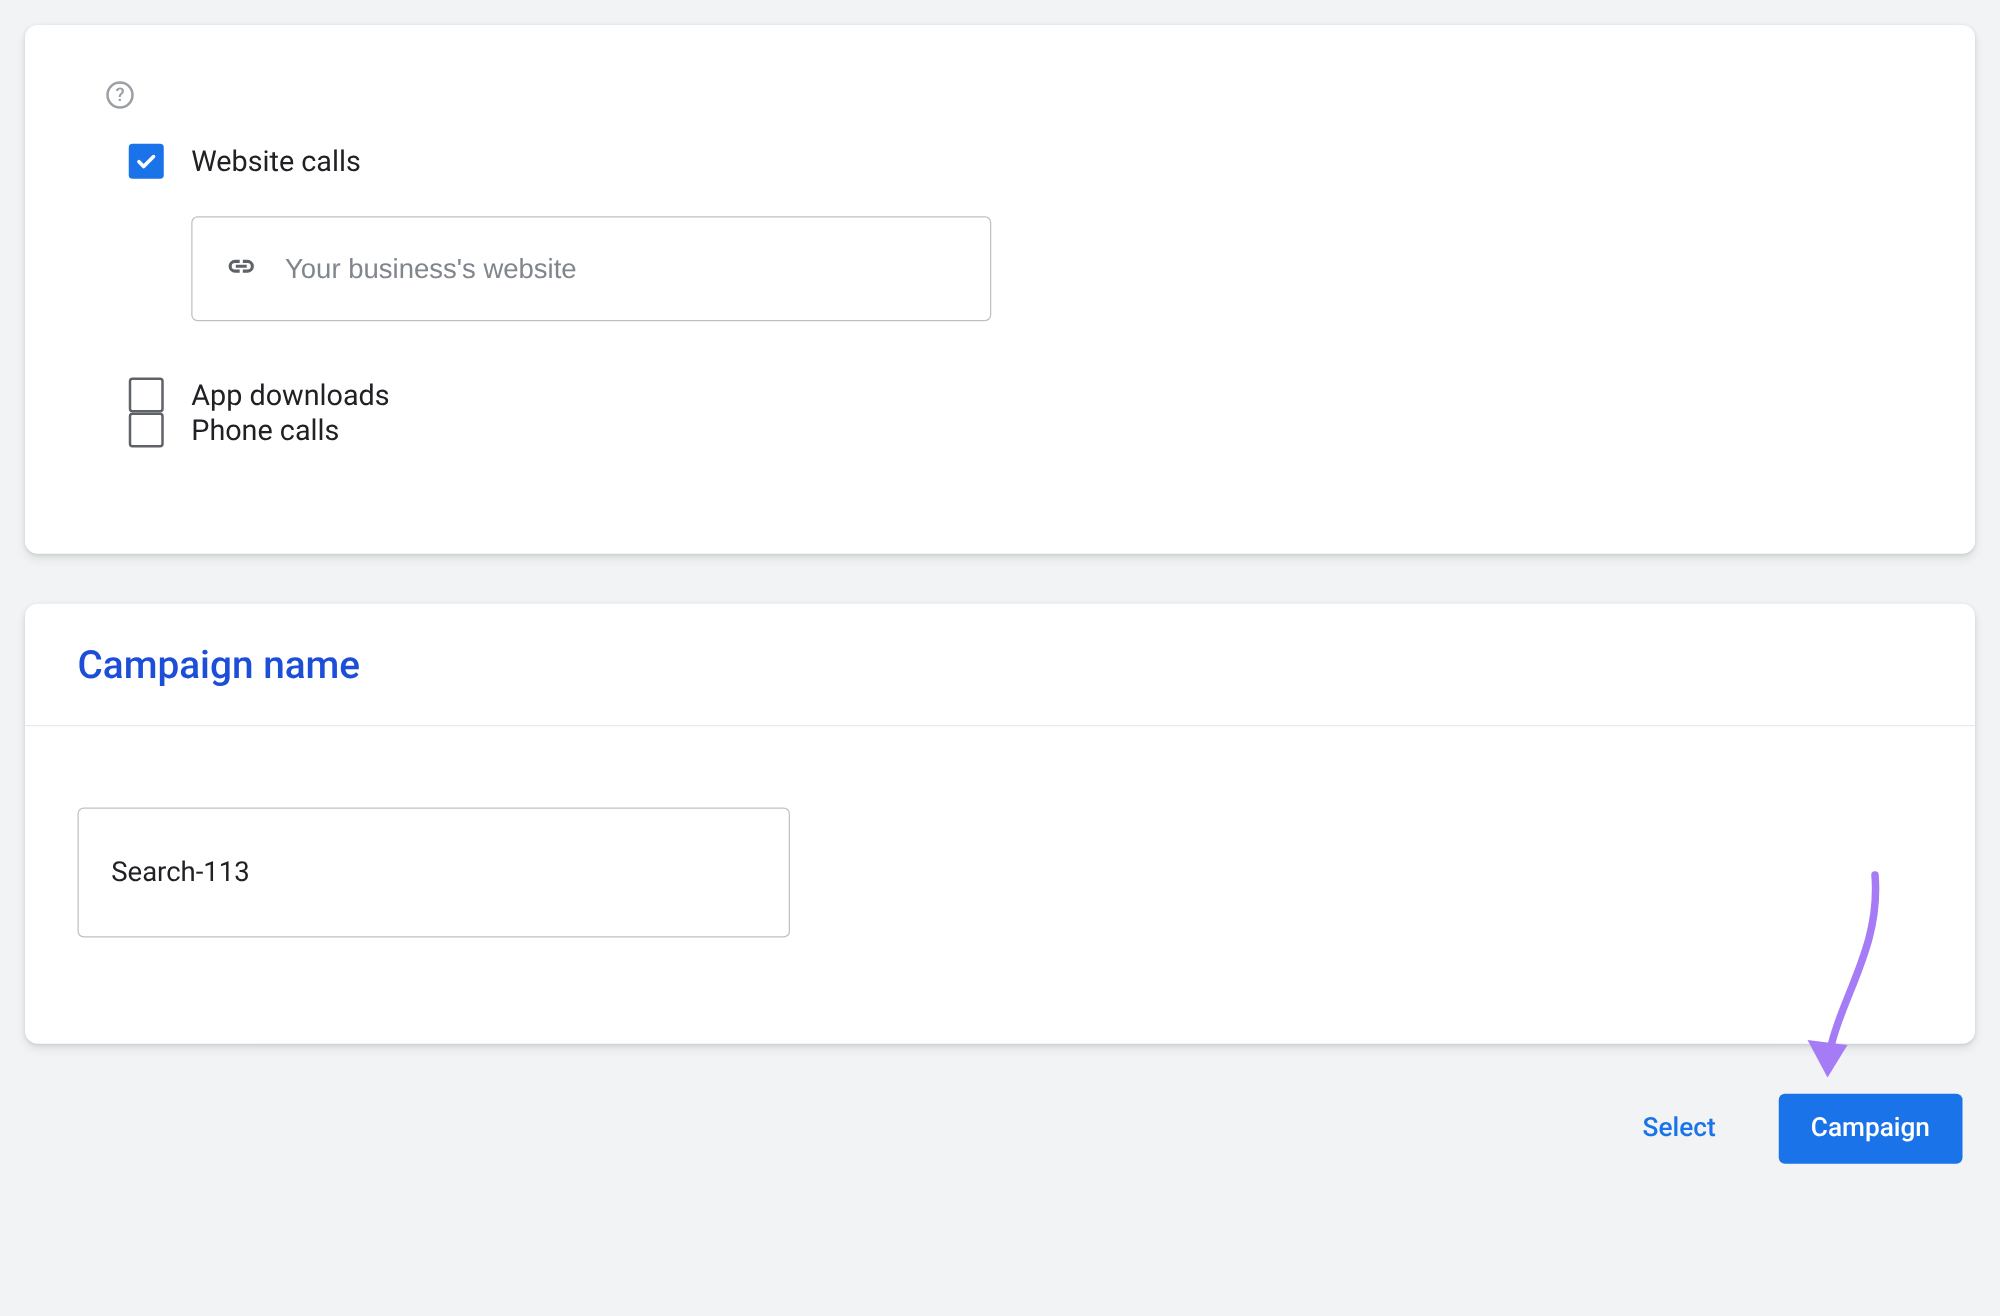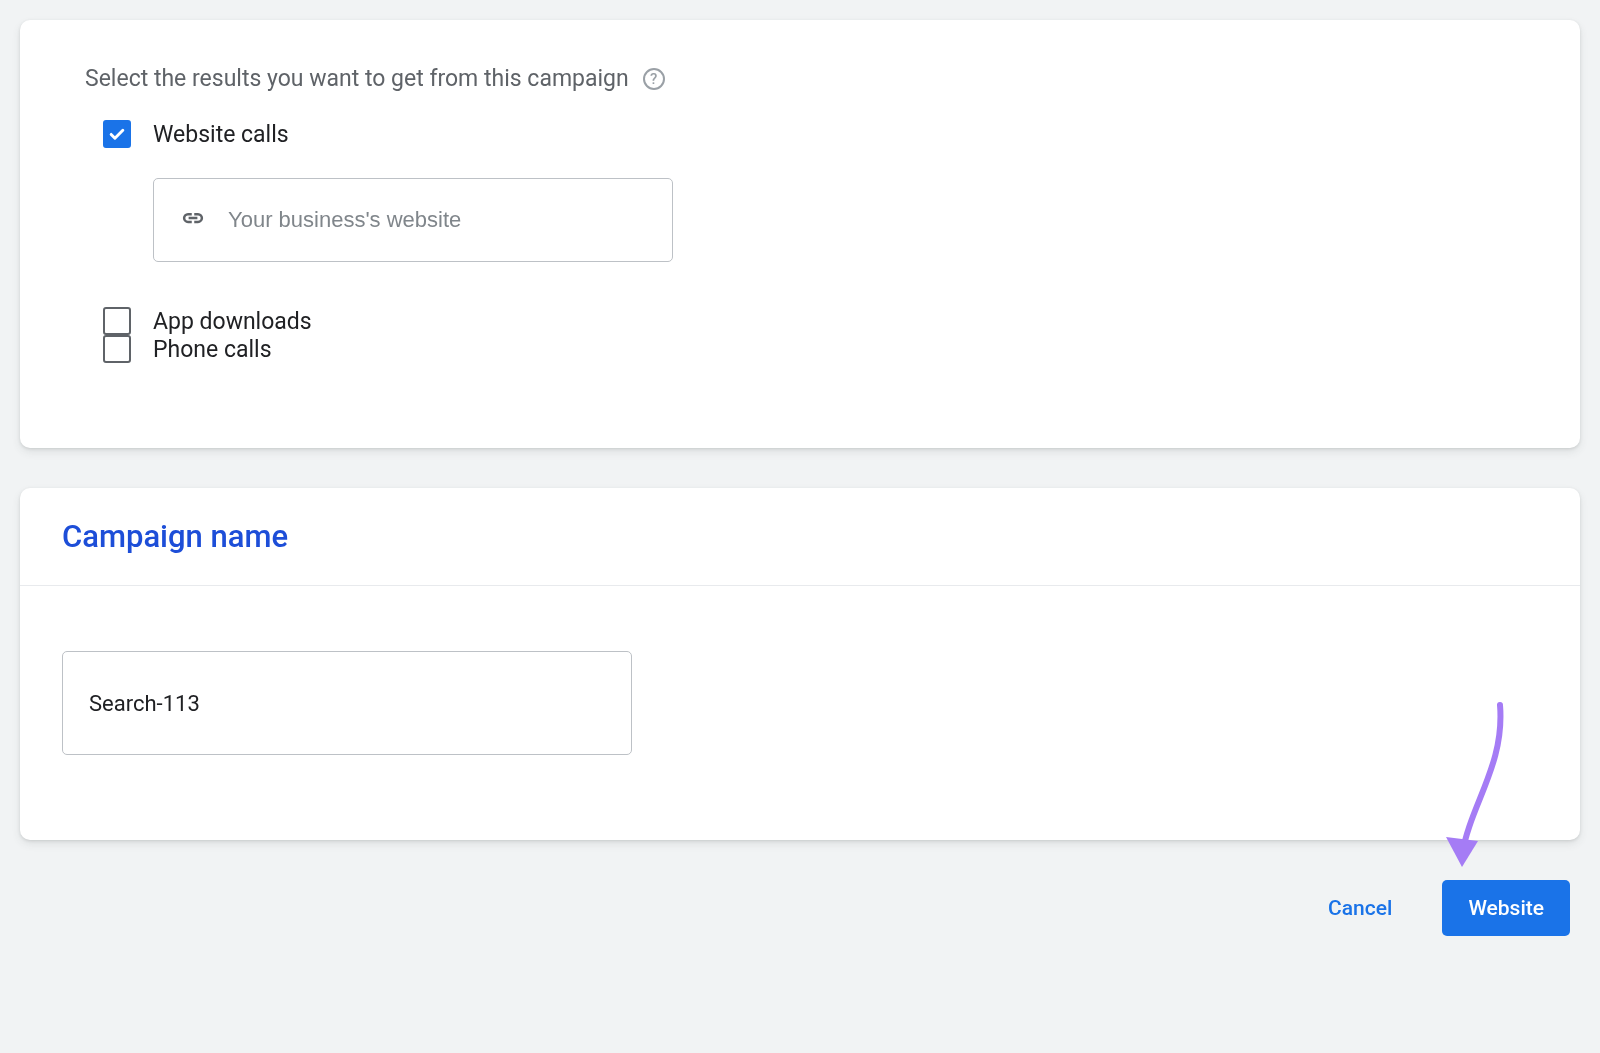--- a/index.html
+++ b/index.html
@@ -63,21 +63,21 @@
     .option-label {
       font-size: 23px;
       color: #202124;
     }
     .website-input-wrap {
       margin-left: 50px;
       margin-top: 10px;
       margin-bottom: 45px;
     }
     .website-input {
-      width: 520px;
+      width: 640px;
       height: 84px;
       border: 1px solid #bdc1c6;
       border-radius: 5px;
       display: flex;
       align-items: center;
       padding: 0 24px;
       gap: 20px;
     }
     .link-icon {
       flex-shrink: 0;
@@ -150,21 +150,20 @@
       top: -185px;
       pointer-events: none;
     }
   </style>
 </head>
 <body>
 
 <div class="card">
   <div class="card-inner">
     <div class="instruction">
-      <span>Select the results you want to get from this campaign</span>
       <span class="help-icon">?</span>
     </div>
 
     <div class="options">
 
       <div class="option-row">
         <span class="checkbox checked">
           <svg width="20" height="20" viewBox="0 0 24 24">
             <path d="M5 12.5l4.5 4.5L19 7.5" stroke="#fff" stroke-width="3.5" fill="none" stroke-linecap="round" stroke-linejoin="round"></path>
           </svg>
@@ -209,15 +208,15 @@
   </div>
 </div>
 
 <div class="actions">
 
   <svg class="arrow-annotation" width="90" height="200" viewBox="0 0 90 200">
     <path d="M70 10 C 75 70, 40 110, 32 160" stroke="#a57cf5" stroke-width="6" fill="none" stroke-linecap="round"></path>
     <path d="M32 172 L16 142 L48 146 Z" fill="#a57cf5"></path>
   </svg>
 
-  <button class="cancel-btn">Cancel</button>
-  <button class="continue-btn">Website</button>
+  <button class="cancel-btn">Select</button>
+  <button class="continue-btn">Campaign</button>
 </div>
 
 </body></html>

